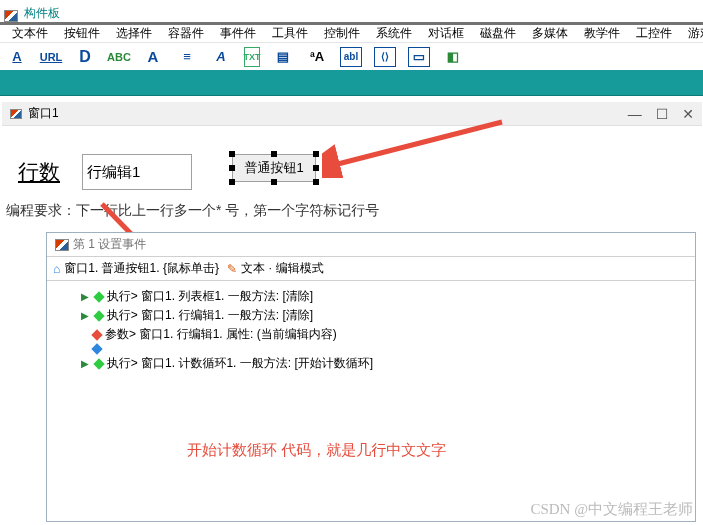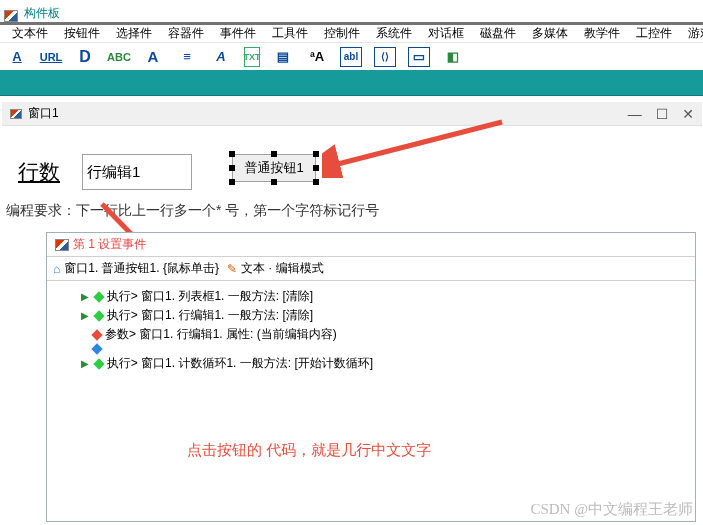--- a/index.html
+++ b/index.html
@@ -25,21 +25,21 @@
 .btn-sel { position: absolute; left: 230px; top: 28px; width: 84px; height: 28px; background: #efefef; border: 1px solid #a0a0a0; font-size: 13px; display: flex; align-items: center; justify-content: center; }
 .handle { position: absolute; width: 6px; height: 6px; background: #000; }
 .handle.tl { left: -4px; top: -4px; } .handle.tc { left: 50%; top: -4px; margin-left: -3px; } .handle.tr { right: -4px; top: -4px; }
 .handle.ml { left: -4px; top: 50%; margin-top: -3px; } .handle.mr { right: -4px; top: 50%; margin-top: -3px; }
 .handle.bl { left: -4px; bottom: -4px; } .handle.bc { left: 50%; bottom: -4px; margin-left: -3px; } .handle.br { right: -4px; bottom: -4px; }
 .req-text { position: absolute; left: 2px; top: 76px; font-size: 14px; background: #fff; color: #333; padding: 0 2px; }
 .arrow-red { position: absolute; }
 .code-panel { position: absolute; left: 46px; top: 232px; width: 650px; height: 290px; border: 1px solid #a0b0c0; background: #fff; }
 .code-tabs { height: 24px; border-bottom: 1px solid #d0d0d0; display: flex; align-items: center; padding-left: 6px; gap: 6px; font-size: 12px; }
 .code-tabs .tab { padding: 3px 2px; color: #333; display: flex; align-items: center; gap: 4px; }
-.code-tabs .tab.red { color: #ef4444; }
+.code-tabs .tab.red { color: #737373; }
 .sub-tabs { height: 24px; border-bottom: 1px solid #d0d0d0; display: flex; align-items: center; padding-left: 6px; gap: 8px; font-size: 12px; }
 .sub-tabs .stab { display: flex; align-items: center; gap: 4px; color: #000; }
 .tree-body { padding: 6px 4px; height: 240px; overflow: hidden; background: #fff; position: relative; }
 .tree-row { display: flex; align-items: center; gap: 4px; padding: 1px 0 1px 30px; font-size: 12px; color: #000; }
 .bullet { width: 8px; height: 8px; transform: rotate(45deg); display: inline-block; }
 .bullet.green { background: #2ecc40; } .bullet.red { background: #e74c3c; } .bullet.blue { background: #2e86de; }
 .arrow-r { color: #2a8a3a; font-size: 10px; margin-right: 2px; }
 .hint { position: absolute; left: 140px; top: 160px; color: #e74c3c; font-size: 15px; }
 .watermark { position: absolute; right: 10px; bottom: 6px; color: #bbb; font-size: 15px; font-family: Liberation Serif, serif; pointer-events: none; }
 .small-icon { width: 14px; height: 12px; display: inline-block; }
@@ -167,17 +167,17 @@
         <span>参数&gt; 窗口1. 行编辑1. 属性: (当前编辑内容)</span>
       </div>
     <div class="tree-row">
         <span class="bullet blue" style="margin-left:12px"></span>
       </div>
     <div class="tree-row">
         <span class="arrow-r">▶</span>
         <span class="bullet green"></span>
         <span>执行&gt; 窗口1. 计数循环1. 一般方法: [开始计数循环]</span>
       </div>
-    <div class="hint">点击按钮的 代码，就是几行中文文字</div>
+    <div class="hint">开始计数循环 代码，就是几行中文文字</div>
   </div>
 </div>
 
 <div class="watermark">CSDN @中文编程王老师</div>
 
 </body></html>

